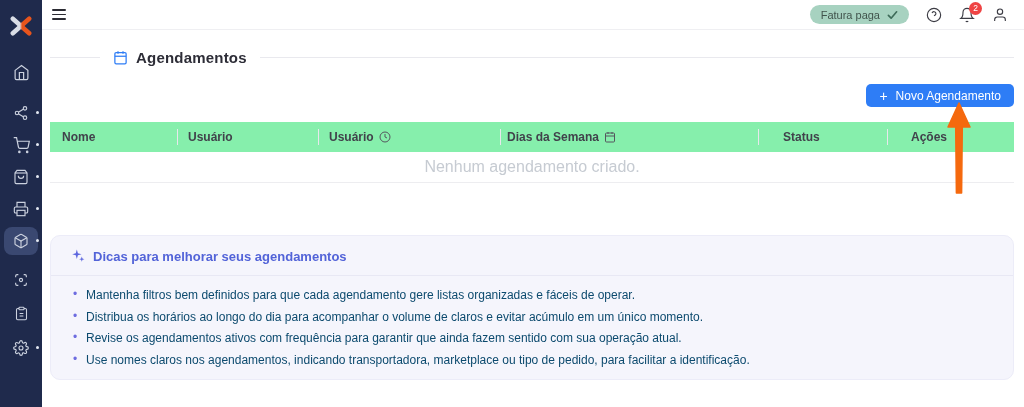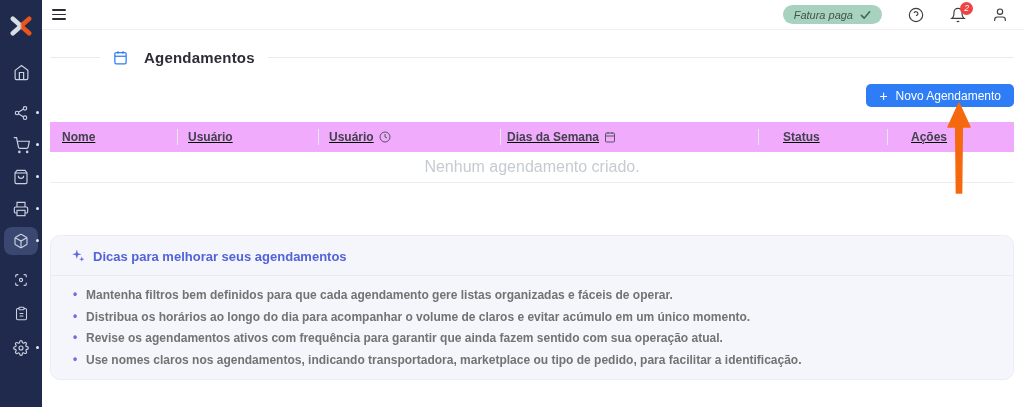--- a/index.html
+++ b/index.html
@@ -20,69 +20,69 @@
   .mt20{margin-top:19px}.mt13{margin-top:13px}.mt4{margin-top:4px}
   .mt11{margin-top:11px}.mt5{margin-top:5px}.mt7{margin-top:7px}
 
   
   .topbar { position:absolute; left:42px; top:0; width:982px; height:30px;
             background:#fff; border-bottom:1px solid #efeff2;
             display:flex; align-items:center; justify-content:space-between; padding:0 16px 0 10px; }
   .hamburger { width:14px; height:11px; display:flex; flex-direction:column;
                justify-content:space-between; cursor:pointer; }
   .hamburger span { display:block; height:1.8px; background:#2b2b33; border-radius:1px; }
-  .topbar-right { display:flex; align-items:center; gap:26px;font-style:italic; }
+  .topbar-right { display:flex; align-items:center; gap:17px; }
   .pill { height:19px; background:#a7d2c0; border-radius:10px; display:flex; align-items:center;
           gap:7px; padding:0 11px; cursor:default; }
   .pill-text { font-size:11px; color:#41544c; }
   .top-icon { position:relative; display:flex; align-items:center; justify-content:center; cursor:pointer; }
   .top-icon svg { stroke:#3c3c44; }
   .notif-badge { position:absolute; top:-5px; right:-7px; min-width:13px; height:13px;
                  background:#ef4444; border-radius:7px; color:#fff; font-size:8.5px;
                  display:flex; align-items:center; justify-content:center; padding:0 3px; }
 
   
   .content { position:absolute; left:42px; top:31px; width:982px; padding:0 10px 0 8px; }
 
   .title-row { position:relative; margin-top:15px; height:22px; }
   .title-line { position:absolute; left:0; right:0; top:11px; height:1px; background:#e9e9ee; }
-  .title-chip { position:relative; display:inline-flex; align-items:center; gap:16px;
+  .title-chip { position:relative; display:inline-flex; align-items:center; gap:8px;
                 margin-left:50px; background:#fff; padding:0 13px; height:22px;justify-content:space-between; }
   .title-chip svg { stroke:#2e7df6; }
   .page-title { font-size:15px; font-weight:bold; color:#2d2d37; letter-spacing:.2px; }
 
   .button-row { display:flex; justify-content:flex-end; margin-top:16px; }
   .btn-primary { display:flex; align-items:center; gap:8px; background:#2e7df6; color:#fff;
                  border:none; border-radius:5px; height:23px; padding:0 13px;
                  font-size:12px; font-family:inherit; cursor:pointer; }
   .btn-plus { font-size:14px; line-height:1; }
 
   
   .table { margin-top:15px; }
-  .thead { display:flex; height:30px; background:#f0abfc; align-items:center;text-decoration:underline; }
+  .thead { display:flex; height:30px; background:#86efac; align-items:center; }
   .th { display:flex; align-items:center; gap:5px; font-size:12px; font-weight:bold;
         color:#41424b; height:16px; }
   .th + .th { border-left:1px solid #e7e8ec; }
   .th svg { stroke:#55565e; }
   .c1{width:127px; padding-left:12px}.c2{width:141px; padding-left:10px}
   .c3{width:182px; padding-left:10px}.c4{width:258px; padding-left:6px}
   .c5{width:129px; padding-left:24px}.c6{width:117px; padding-left:23px}
   .empty-row { height:31px; display:flex; align-items:center; justify-content:center;
                border-bottom:1px solid #ededf0; }
   .empty-text { font-size:16px; color:#c6cbd2; }
 
   
   .tips-card { margin-top:52px; background:#f5f5fc; border:1px solid #ececf8;
                border-radius:10px; height:145px; }
   .tips-header { display:flex; align-items:flex-start; gap:8px; padding:13px 20px 11px 20px;
                  border-bottom:1px solid #e8e8f4; }
   .tips-title { font-size:13px; font-weight:bold; color:#5263d8; }
   .tips-list { list-style:none; padding:13px 20px 0 20px; }
-  .tips-list li { position:relative; font-size:12px; color:#737373; padding-left:15px;
-                  margin-bottom:9px; line-height:1.05;font-weight:bold; }
+  .tips-list li { position:relative; font-size:12px; color:#0c4a6e; padding-left:15px;
+                  margin-bottom:9px; line-height:1.05; }
   .tips-list li::before { content:"•"; position:absolute; left:2px; top:-1px; color:#6d6ce0; }
 
   
   .arrow-annotation { position:absolute; left:944px; top:100px; pointer-events:none; }
 </style>
 </head>
 <body>
 
 <div class="app">
 

